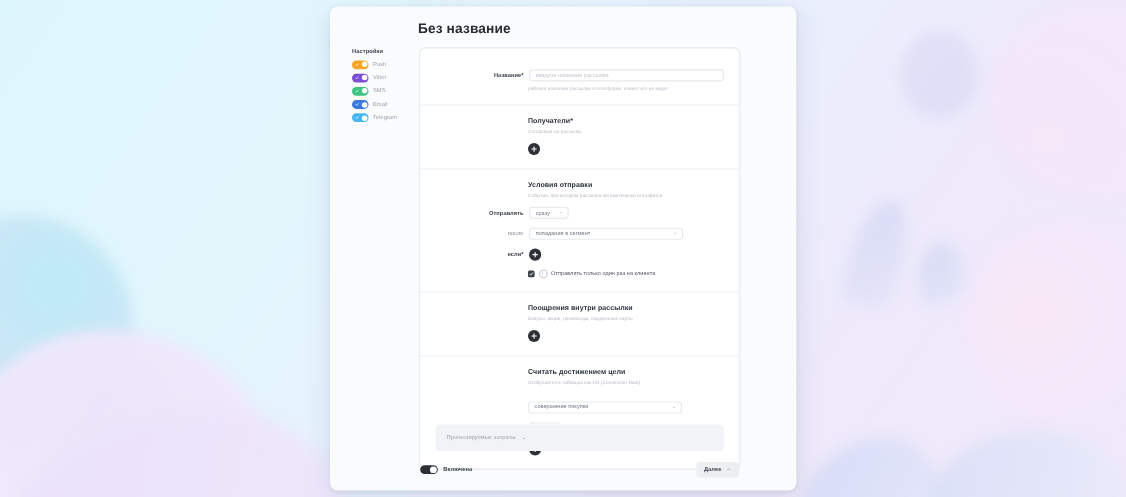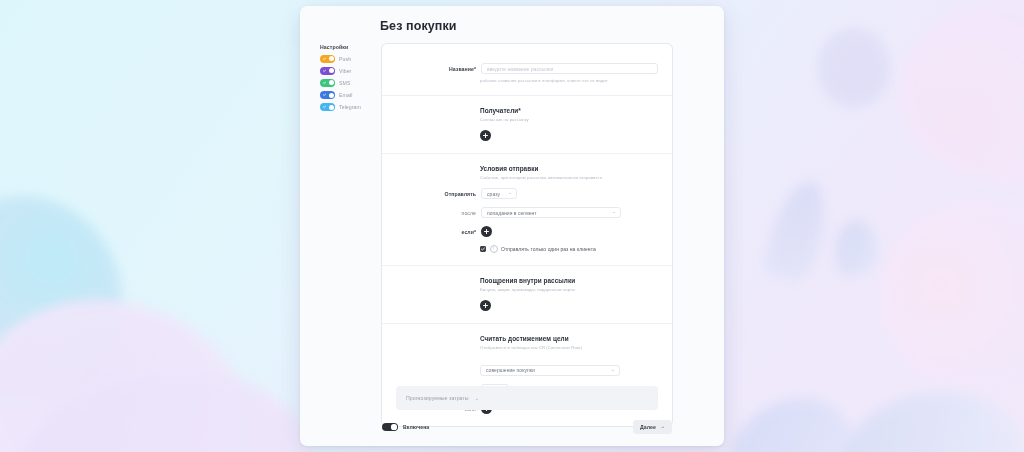--- a/index.html
+++ b/index.html
@@ -447,21 +447,21 @@
   <div class="blob blob-h"></div>
   <div class="blob blob-d"></div>
   <div class="blob blob-e"></div>
   <div class="blob blob-f"></div>
   <div class="blob blob-i"></div>
   <div class="blob blob-j"></div>
 </div>
 
 <div class="window">
 
-  <div class="page-title">Без покупки</div>
+  <div class="page-title">Без название</div>
 
   <div class="sidebar">
     <div class="sidebar-title">Настройки</div>
 
     <div class="channel-row">
       <div class="toggle" style="background:#f5a623;">
         <span class="tick">
           <svg viewBox="0 0 10 10" width="3.4" height="3.4">
               <path d="M1 5.2 L3.6 7.8 L9 1.8" stroke="#ffffff" stroke-width="2" fill="none" stroke-linecap="round" stroke-linejoin="round"></path>
             </svg>

